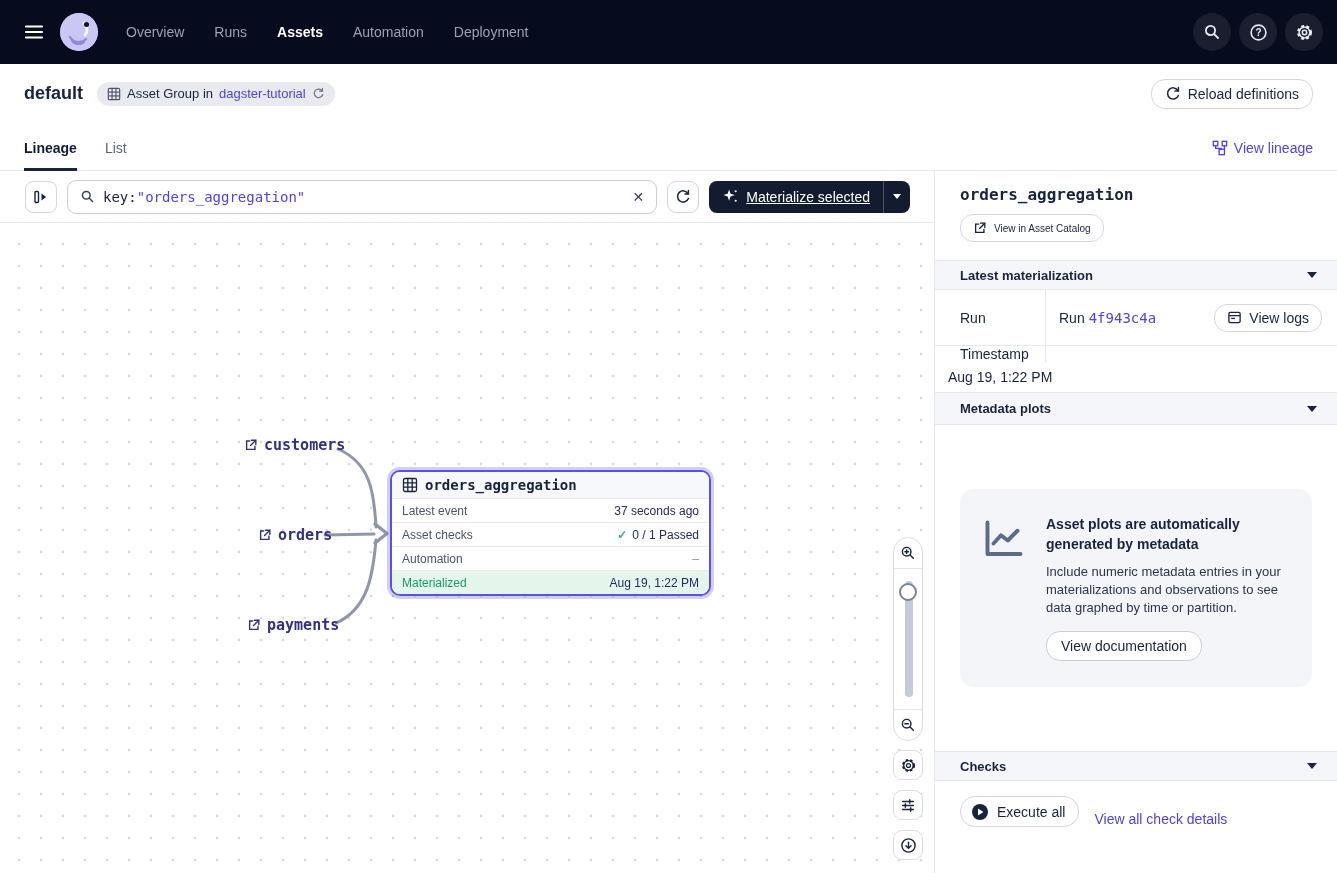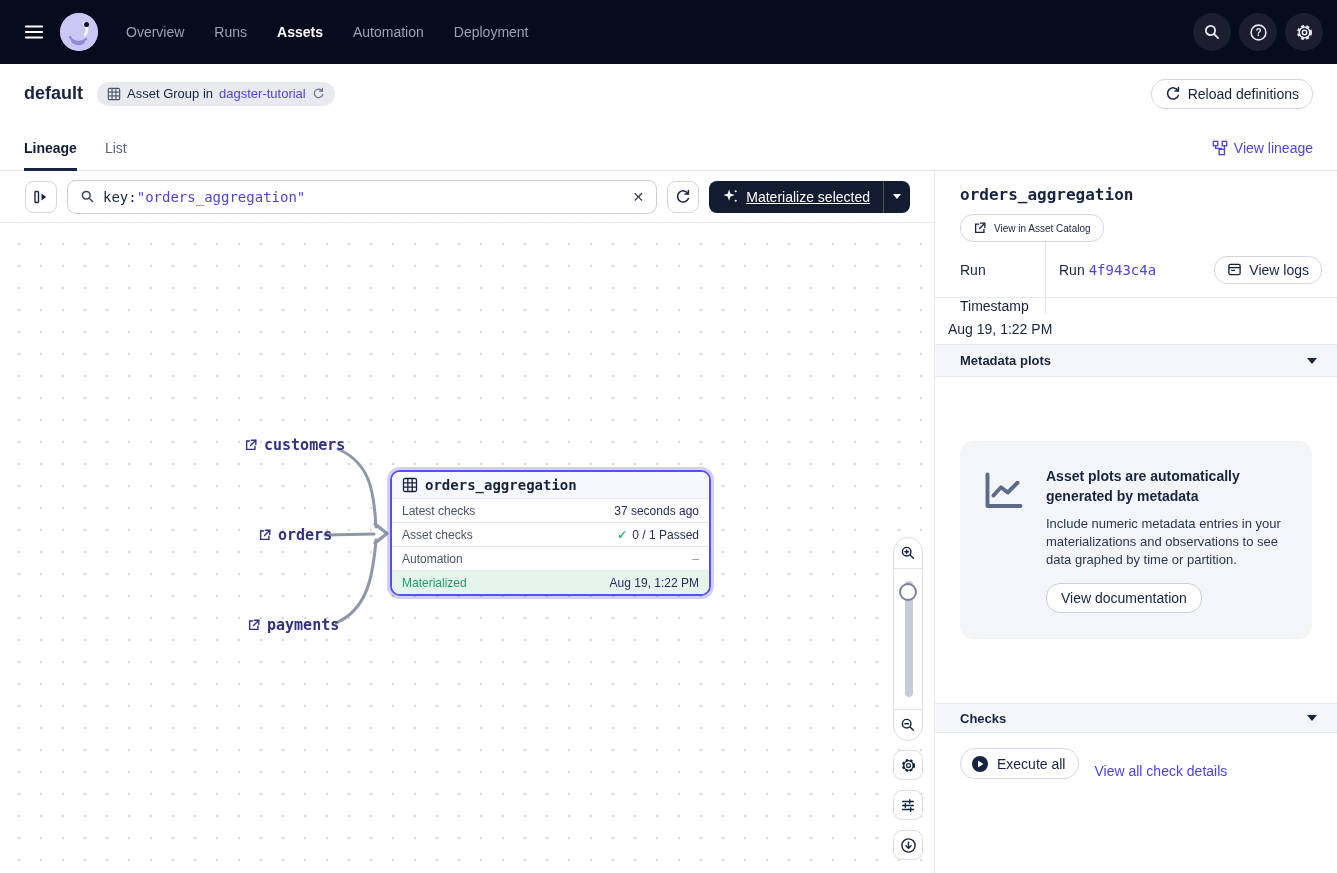--- a/index.html
+++ b/index.html
@@ -290,21 +290,21 @@
           <svg width="16" height="16" viewBox="0 0 16 16" fill="none" stroke="#17233F" stroke-width="1.3">
               <rect x="1.5" y="1.5" width="13" height="13" rx="1.5"></rect>
               <line x1="1.5" y1="5.8" x2="14.5" y2="5.8"></line>
               <line x1="1.5" y1="10.2" x2="14.5" y2="10.2"></line>
               <line x1="5.8" y1="1.5" x2="5.8" y2="14.5"></line>
               <line x1="10.2" y1="1.5" x2="10.2" y2="14.5"></line>
             </svg>
           <span>orders_aggregation</span>
         </div>
         <div class="row">
-          <span class="lbl">Latest checks</span>
+          <span class="lbl">Latest event</span>
           <span class="val">37 seconds ago</span>
         </div>
         <div class="row">
           <span class="lbl">Asset checks</span>
           <span class="val">
               <span class="check">✓</span>
               <span>0 / 1 Passed</span>
             </span>
         </div>
         <div class="row automation">
@@ -369,20 +369,24 @@
     <div class="panel-title mono">orders_aggregation</div>
     <button class="catalog-btn">
       <svg width="14" height="14" viewBox="0 0 16 16" fill="none" stroke="#17233F" stroke-width="1.5" stroke-linecap="round">
           <path d="M6.5 3.5 H3 V13 H12.5 V9.5"></path>
           <path d="M8.5 2.5 H13.5 V7.5"></path>
           <path d="M13.2 2.8 L7.5 8.5"></path>
         </svg>
       <span>View in Asset Catalog</span>
     </button>
 
+    <div class="sec-hd" style="height:30px; margin-top:18px;">
+      <span>Latest materialization</span>
+      <span class="caret caret-down"></span>
+    </div>
 
     <div class="kv-row" style="height:56px;">
       <div class="k">Run</div>
       <div class="v">
         <span>Run</span>
         <a class="run-id mono">4f943c4a</a>
         <button class="viewlogs-btn">
           <svg width="15" height="15" viewBox="0 0 16 16" fill="none" stroke="#17233F" stroke-width="1.4">
               <rect x="2" y="2.5" width="12" height="11" rx="1.5"></rect>
               <line x1="2" y1="6" x2="14" y2="6"></line>

